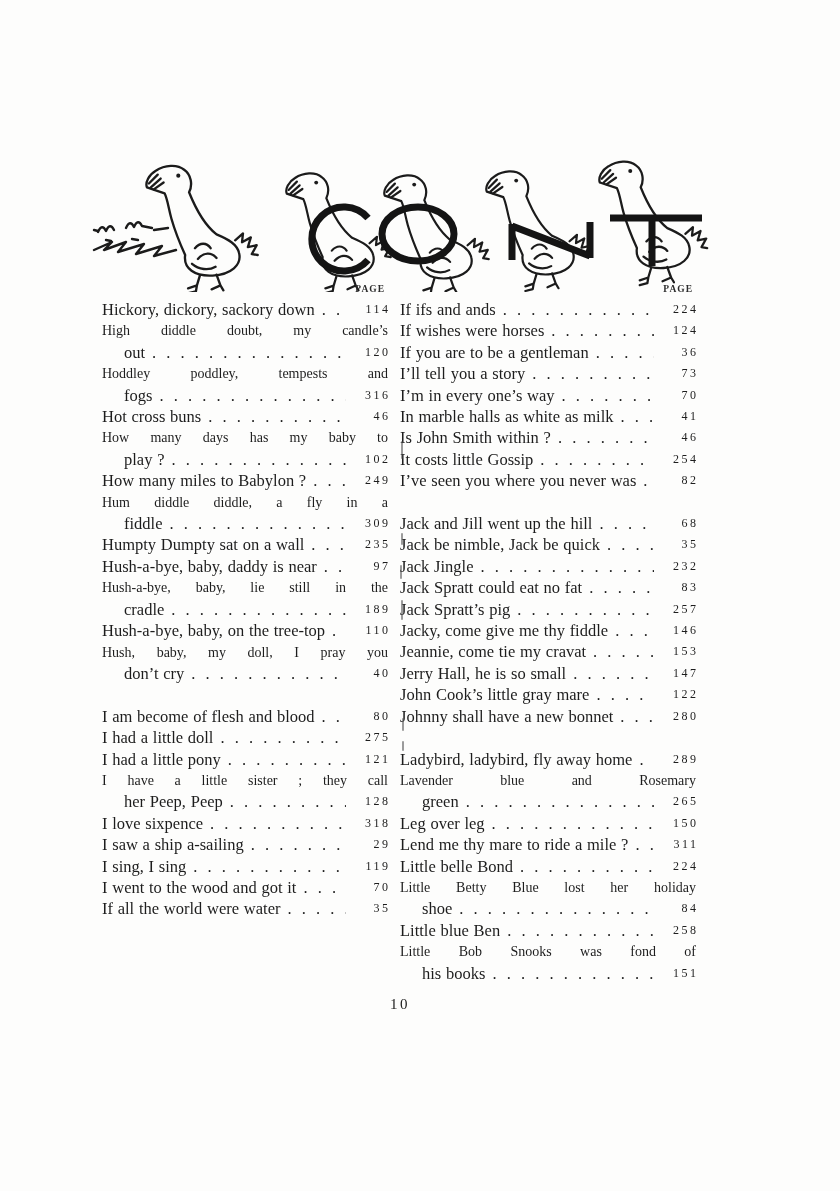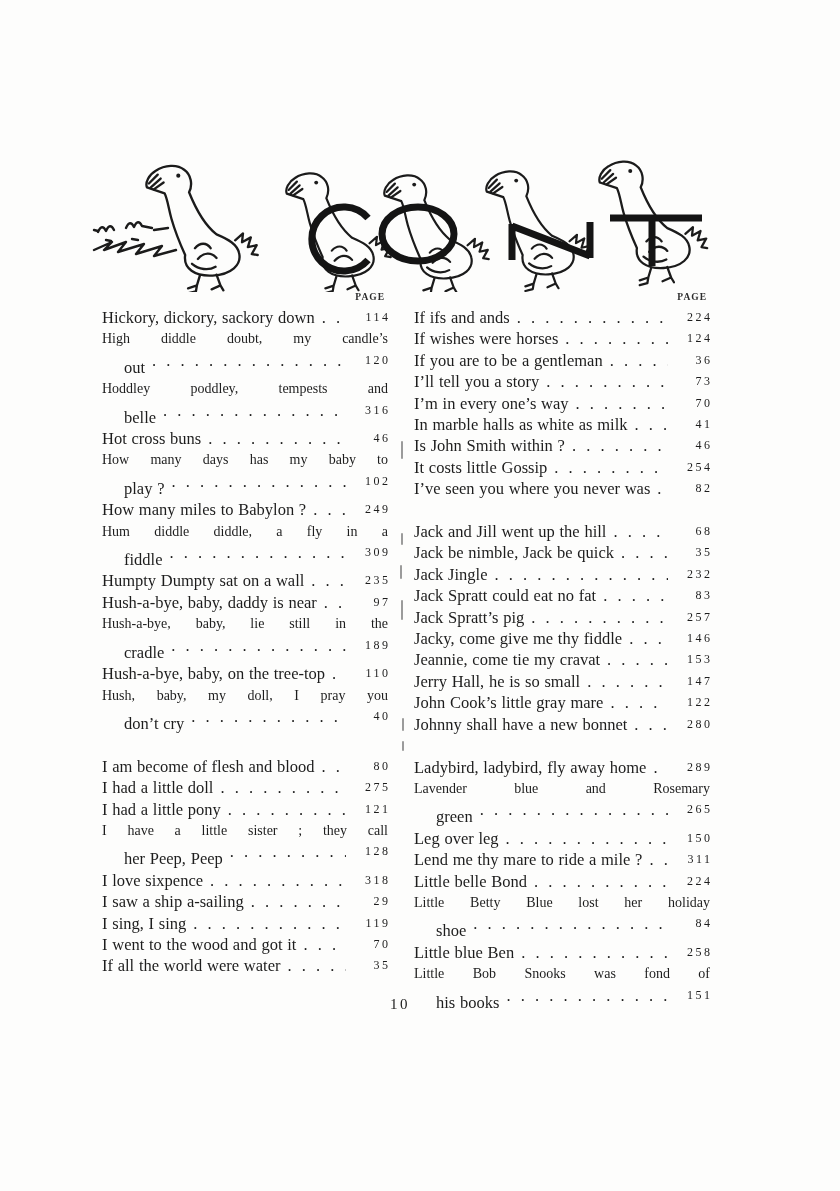--- a/index.html
+++ b/index.html
@@ -2,32 +2,32 @@
 <html><head>
 <meta charset="utf-8">
 <style>
   html,body{margin:0;padding:0;}
   body{width:840px;height:1191px;overflow:hidden;background:#e9e9e7;}
   .page{
     position:relative;width:840px;height:1191px;background:#fdfdfc;
     font-family:"Liberation Serif","DejaVu Serif",serif;color:#1d1d1d;
   }
   .illus{position:absolute;left:92px;top:142px;width:620px;height:150px;}
-  .columns{position:absolute;left:102px;top:292px;width:608px;display:flex;gap:26px;}
+  .columns{position:absolute;left:102px;top:284px;width:608px;display:flex;gap:12px;}
   .col{display:flex;flex-direction:column;}
   .col-left{width:286px;}
   .col-right{width:296px;}
   .pg-head{
     height:15px;font-size:9.5px;font-weight:600;letter-spacing:1px;
     text-align:right;color:#2c2c2c;padding-right:3px;
   }
   .group + .group{margin-top:21.4px;}
-  .row{display:flex;align-items:flex-start;line-height:21.4px;font-size:16.5px;}
+  .row{display:flex;align-items:flex-end;line-height:21.4px;font-size:16.5px;}
   .t{white-space:nowrap;word-spacing:0.6px;flex:0 1 auto;}
-  .ind{padding-left:22px;margin-top:7px;}
+  .ind{padding-left:22px;}
   .l1{line-height:21.4px;font-size:14px;word-spacing:0.6px;
       text-align:justify;text-align-last:justify;}
   .leader{flex:1 1 0;min-width:0;overflow:hidden;white-space:nowrap;
           margin:0 3px 0 7px;color:#1d1d1d;}
   .leader::before{
     content:". . . . . . . . . . . . . . . . . . . . . . . .";
     word-spacing:6px;
   }
   .pg{flex:none;width:42px;text-align:right;font-size:12px;
       letter-spacing:2.5px;margin-right:-2.5px;}
@@ -99,21 +99,21 @@
               <div class="l1">High diddle doubt, my candle’s</div>
               <div class="row">
                 <span class="t ind">out</span>
                 <span class="leader"></span>
                 <span class="pg">120</span>
               </div>
             </div>
             <div class="entry">
               <div class="l1">Hoddley poddley, tempests and</div>
               <div class="row">
-                <span class="t ind">belle</span>
+                <span class="t ind">fogs</span>
                 <span class="leader"></span>
                 <span class="pg">316</span>
               </div>
             </div>
             <div class="entry">
               <div class="row">
                 <span class="t">Hot cross buns</span>
                 <span class="leader"></span>
                 <span class="pg">46</span>
               </div>

